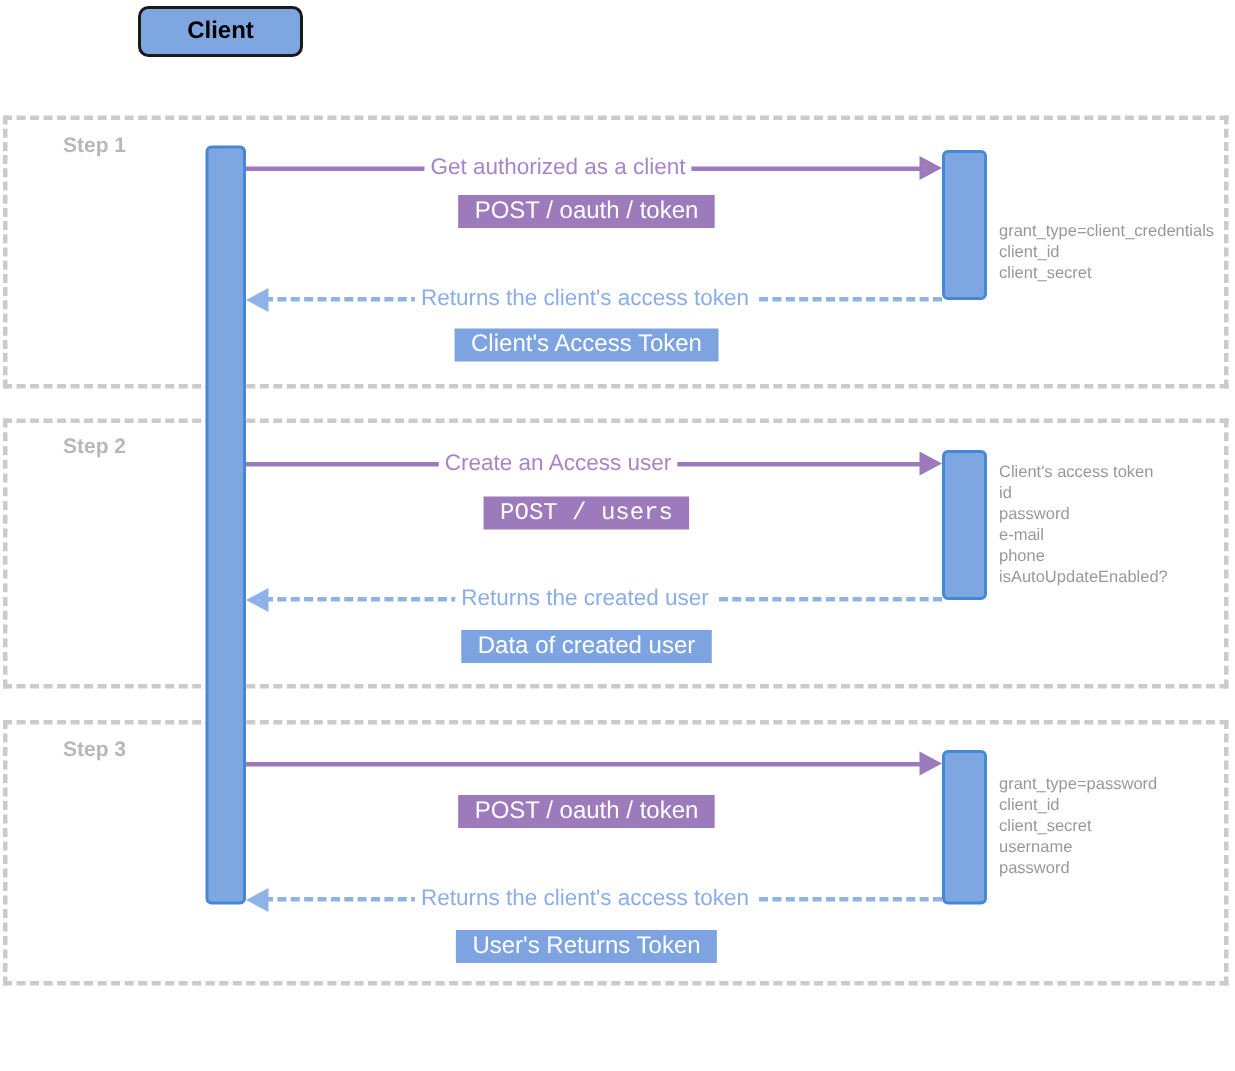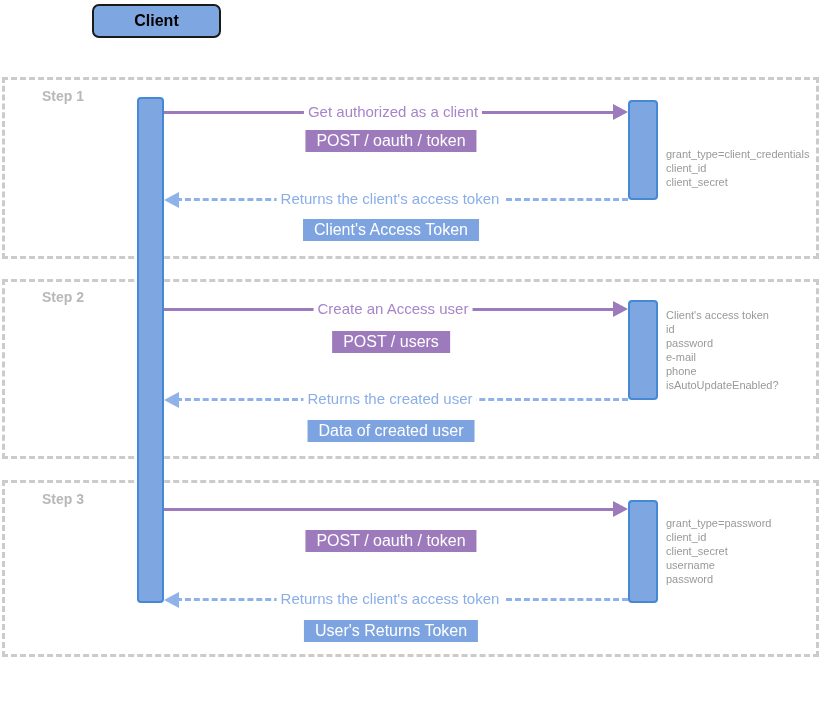--- a/index.html
+++ b/index.html
@@ -40,40 +40,40 @@
   }
   .resp-line{height:0;border-top:3px dashed var(--blue-dash);left:176px;width:452px;z-index:4;}
   .resp-head{
     width:0;height:0;border-top:8px solid transparent;border-bottom:8px solid transparent;
     border-right:15px solid var(--blue-dash);left:164px;z-index:4;
   }
   .msg-label{
     transform:translateX(-50%);background:#ffffff;padding:0 4px;font-size:15px;
     white-space:nowrap;z-index:6;line-height:20px;
   }
-  .req-label{color:var(--purple-text);left:393px;}
+  .req-label{color:var(--purple-text);left:372px;}
   .resp-label{color:var(--blue-text);left:390px;}
   .badge{
     transform:translateX(-50%);color:#ffffff;font-size:16px;white-space:nowrap;
     z-index:6;line-height:20px;padding:1px 11px;
   }
   .req-badge{background:var(--purple);left:391px;}
   .resp-badge{background:var(--blue);left:391px;}
   .params{
     left:666px;font-size:11px;line-height:14px;color:var(--gray-text);
     z-index:4;white-space:nowrap;
   }
   .params span{display:block;}
 </style>
 </head>
 <body>
 
 <div id="canvas">
 
-  <div class="abs actor" style="left:92px;top:4px;width:129px;height:34px;">
+  <div class="abs actor" style="left:92px;top:4px;width:110px;height:34px;">
     <span>Client</span>
   </div>
 
   <div class="abs frame" style="top:77px;height:182px;"></div>
   <div class="abs frame" style="top:279px;height:180px;"></div>
   <div class="abs frame" style="top:480px;height:177px;"></div>
 
   <div class="abs step-label" style="top:88px;">Step 1</div>
   <div class="abs step-label" style="top:289px;">Step 2</div>
   <div class="abs step-label" style="top:491px;">Step 3</div>
@@ -93,21 +93,21 @@
     <span>client_secret</span>
   </div>
   <div class="abs resp-line" style="top:198px;"></div>
   <div class="abs resp-head" style="top:192px;"></div>
   <div class="abs msg-label resp-label" style="top:189px;">Returns the client's access token</div>
   <div class="abs badge resp-badge" style="top:219px;">Client's Access Token</div>
 
   <div class="abs req-line" style="top:308px;"></div>
   <div class="abs req-head" style="top:301px;"></div>
   <div class="abs msg-label req-label" style="top:299px;">Create an Access user</div>
-  <div class="abs badge req-badge" style="top:331px;">POST / users</div>
+  <div class="abs badge req-badge" style="top:331px;font-family:Liberation Mono, monospace;">POST / users</div>
   <div class="abs params" style="top:308px;">
     <span>Client's access token</span>
     <span>id</span>
     <span>password</span>
     <span>e-mail</span>
     <span>phone</span>
     <span>isAutoUpdateEnabled?</span>
   </div>
   <div class="abs resp-line" style="top:398px;"></div>
   <div class="abs resp-head" style="top:392px;"></div>

